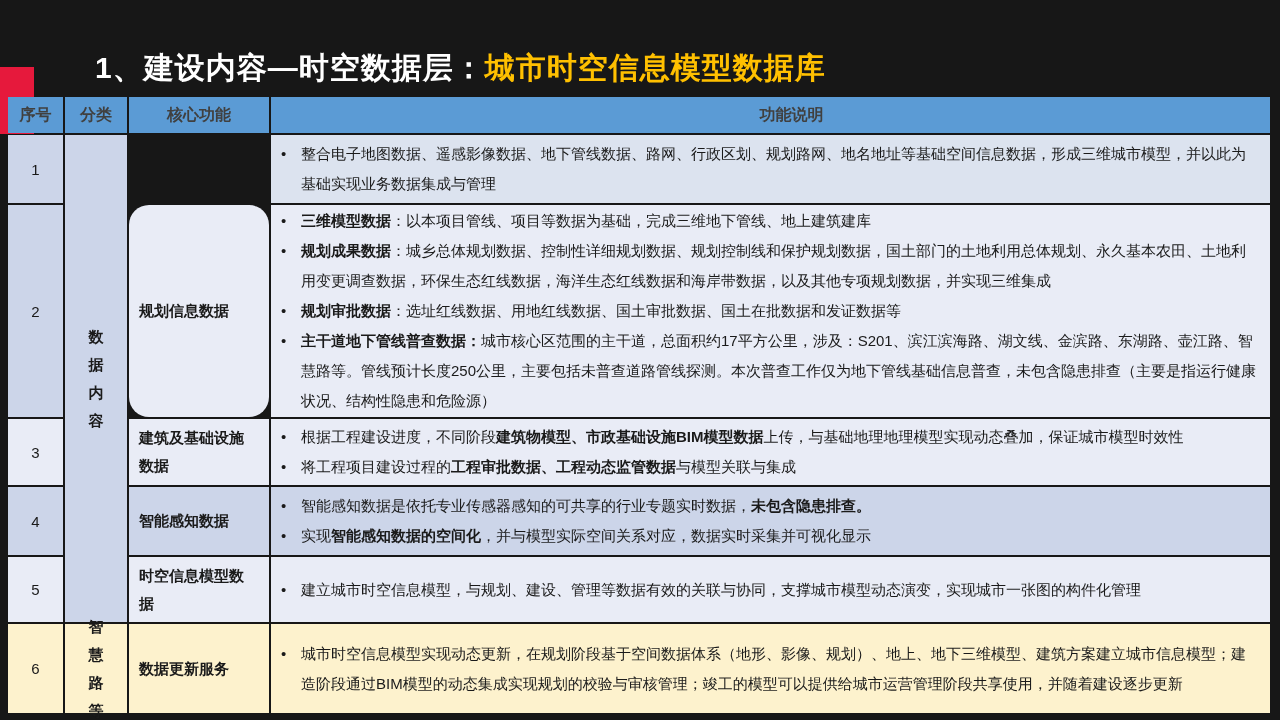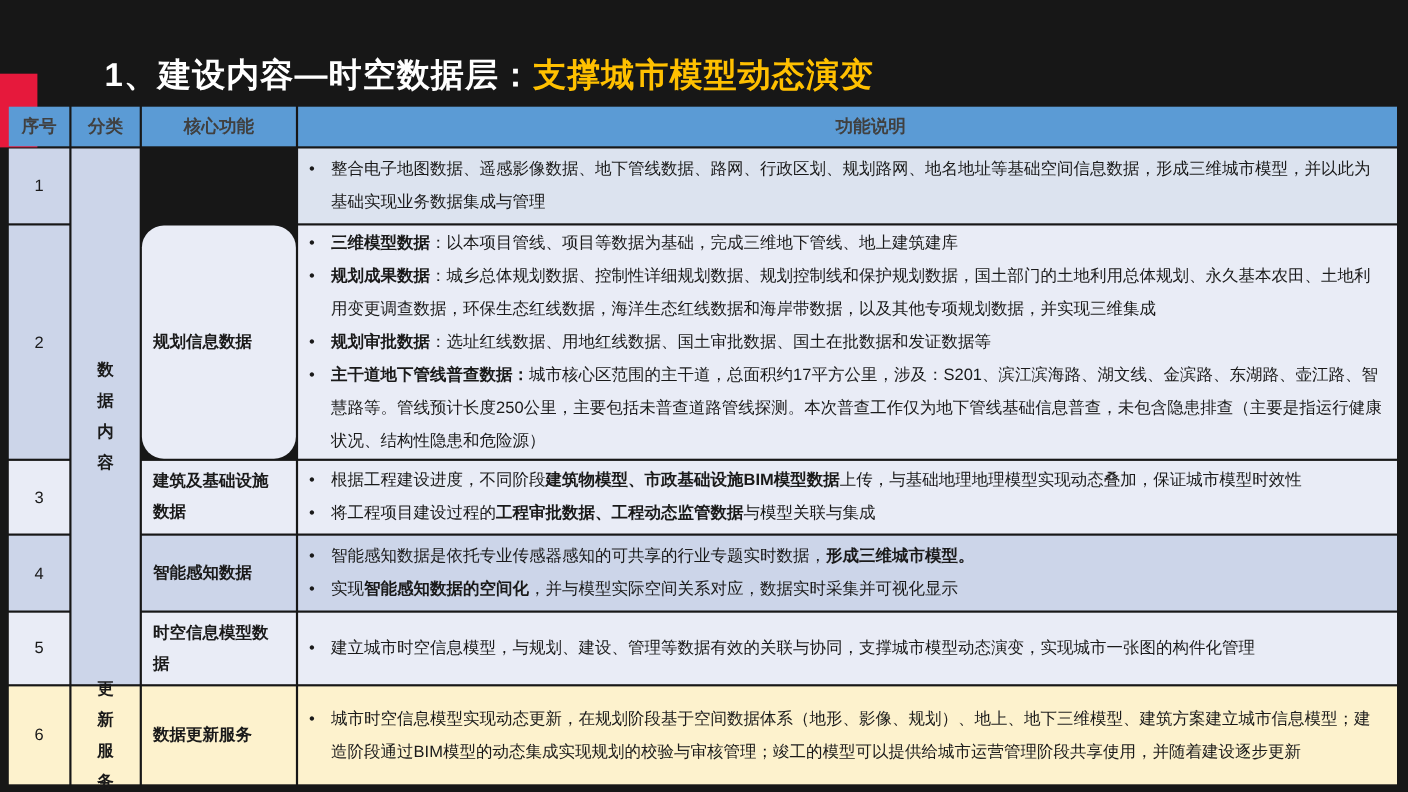--- a/index.html
+++ b/index.html
@@ -68,31 +68,31 @@
   .tone-medium{background:var(--medium);}
   .tone-ml{background:var(--ml);}
   .tone-cream{background:var(--cream);}
 </style>
 </head>
 <body>
 
 <div class="red-accent"></div>
 
 <div class="slide-title">
-  <span>1、建设内容—时空数据层：</span><span class="hl">支撑城市模型动态演变</span>
+  <span>1、建设内容—时空数据层：</span><span class="hl">城市时空信息模型数据库</span>
 </div>
 
 <div class="tablewrap">
   <div class="grid" id="grid">
       <div class="cell hcell" style="grid-area: 1 / 1;">序号</div>
       <div class="cell hcell" style="grid-area: 1 / 2;">分类</div>
       <div class="cell hcell" style="grid-area: 1 / 3;">核心功能</div>
       <div class="cell hcell" style="grid-area: 1 / 4; padding-left: 42px;">功能说明</div>
       <div class="cell cat tone-medium" style="grid-area: 2 / 2 / span 5;">数据内容</div>
-      <div class="cell cat tone-cream" style="grid-area: 7 / 2 / span 1;">更新服务</div>
+      <div class="cell cat tone-cream" style="grid-area: 7 / 2 / span 1;">智慧路等</div>
       <div class="cell idx tone-medium" style="grid-area: 2 / 1;">1</div>
       <div class="cell desc tone-ml" style="grid-area: 2 / 4;">
         <div class="bullet"><span class="dot">•</span><span>整合电子地图数据、遥感影像数据、地下管线数据、路网、行政区划、规划路网、地名地址等基础空间信息数据，形成三维城市模型，并以此为基础实现业务数据集成与管理</span></div>
       </div>
       <div class="cell idx tone-medium" style="grid-area: 3 / 1;">2</div>
       <div class="cell func tone-light" style="grid-area: 3 / 3; border-radius: 20px;">规划信息数据</div>
       <div class="cell desc tone-light" style="grid-area: 3 / 4;">
         <div class="bullet"><span class="dot">•</span><b>三维模型数据</b><span>：以本项目管线、项目等数据为基础，完成三维地下管线、地上建筑建库</span></div>
         <div class="bullet"><span class="dot">•</span><b>规划成果数据</b><span>：城乡总体规划数据、控制性详细规划数据、规划控制线和保护规划数据，国土部门的土地利用总体规划、永久基本农田、土地利用变更调查数据，环保生态红线数据，海洋生态红线数据和海岸带数据，以及其他专项规划数据，并实现三维集成</span></div>
         <div class="bullet"><span class="dot">•</span><b>规划审批数据</b><span>：选址红线数据、用地红线数据、国土审批数据、国土在批数据和发证数据等</span></div>
@@ -100,21 +100,21 @@
       </div>
       <div class="cell idx tone-light" style="grid-area: 4 / 1;">3</div>
       <div class="cell func tone-light" style="grid-area: 4 / 3;">建筑及基础设施数据</div>
       <div class="cell desc tone-light" style="grid-area: 4 / 4;">
         <div class="bullet"><span class="dot">•</span><span>根据工程建设进度，不同阶段</span><b>建筑物模型、市政基础设施BIM模型数据</b><span>上传，与基础地理地理模型实现动态叠加，保证城市模型时效性</span></div>
         <div class="bullet"><span class="dot">•</span><span>将工程项目建设过程的</span><b>工程审批数据、工程动态监管数据</b><span>与模型关联与集成</span></div>
       </div>
       <div class="cell idx tone-medium" style="grid-area: 5 / 1;">4</div>
       <div class="cell func tone-medium" style="grid-area: 5 / 3;">智能感知数据</div>
       <div class="cell desc tone-medium" style="grid-area: 5 / 4;">
-        <div class="bullet"><span class="dot">•</span><span>智能感知数据是依托专业传感器感知的可共享的行业专题实时数据，</span><b>形成三维城市模型。</b></div>
+        <div class="bullet"><span class="dot">•</span><span>智能感知数据是依托专业传感器感知的可共享的行业专题实时数据，</span><b>未包含隐患排查。</b></div>
         <div class="bullet"><span class="dot">•</span><span>实现</span><b>智能感知数据的空间化</b><span>，并与模型实际空间关系对应，数据实时采集并可视化显示</span></div>
       </div>
       <div class="cell idx tone-light" style="grid-area: 6 / 1;">5</div>
       <div class="cell func tone-light" style="grid-area: 6 / 3;">时空信息模型数据</div>
       <div class="cell desc tone-light" style="grid-area: 6 / 4;">
         <div class="bullet"><span class="dot">•</span><span>建立城市时空信息模型，与规划、建设、管理等数据有效的关联与协同，支撑城市模型动态演变，实现城市一张图的构件化管理</span></div>
       </div>
       <div class="cell idx tone-cream" style="grid-area: 7 / 1;">6</div>
       <div class="cell func tone-cream" style="grid-area: 7 / 3;">数据更新服务</div>
       <div class="cell desc tone-cream" style="grid-area: 7 / 4;">

